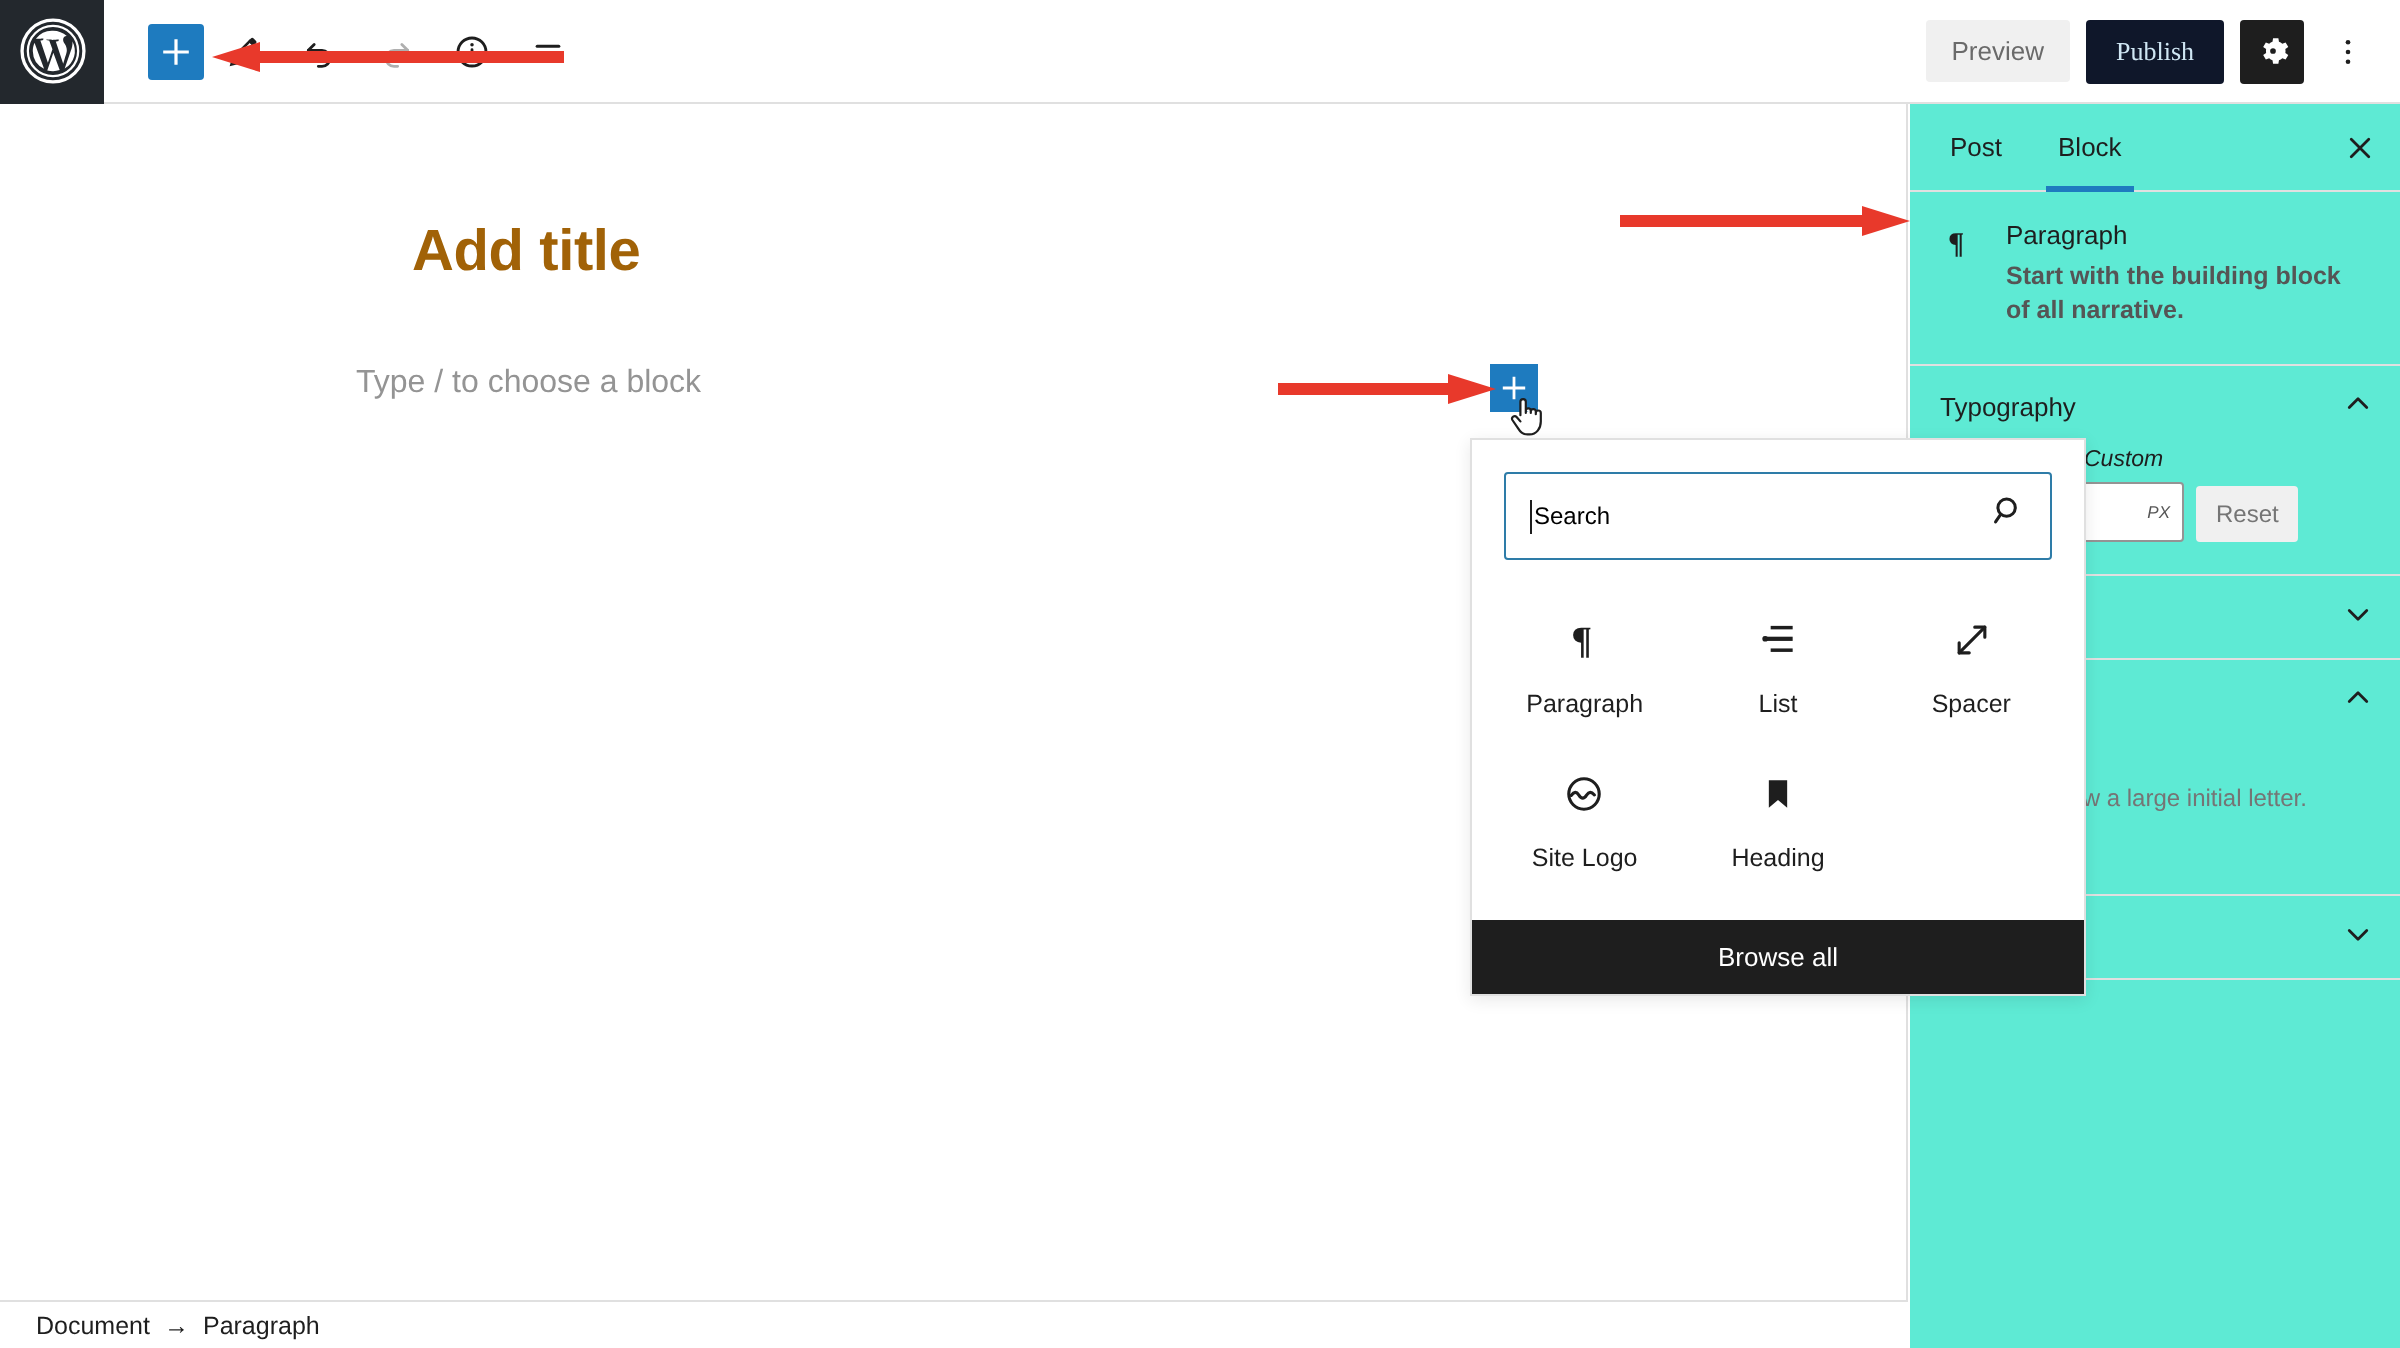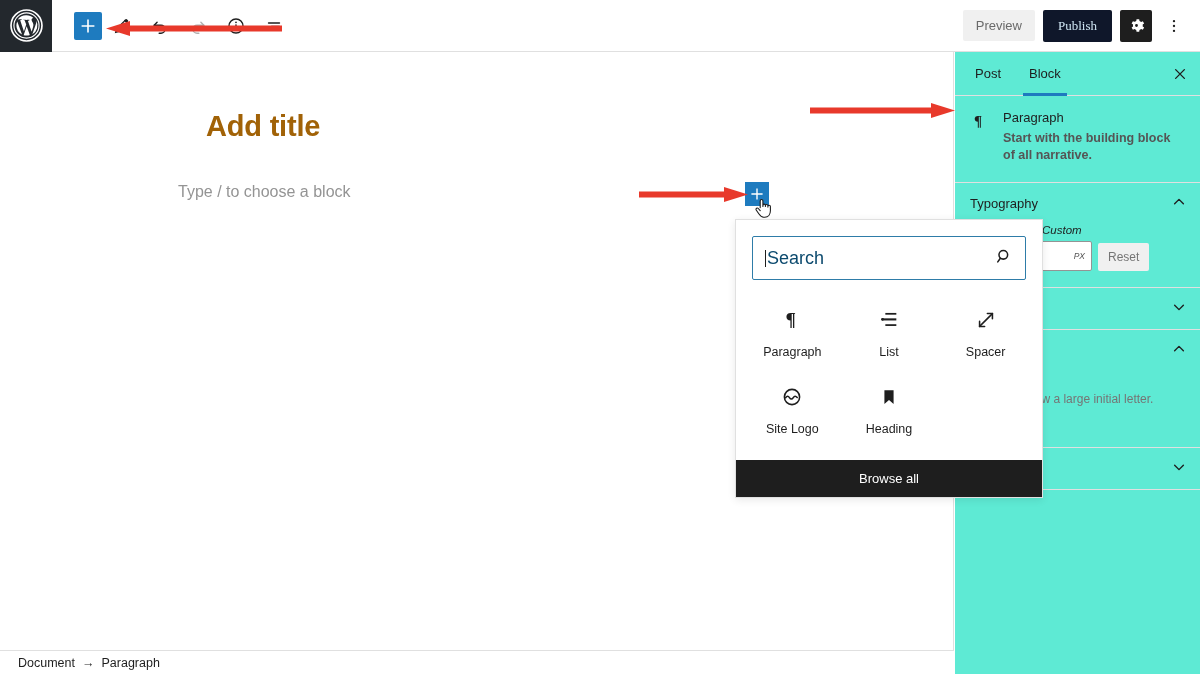--- a/index.html
+++ b/index.html
@@ -177,21 +177,21 @@
     box-shadow: 0 2px 8px rgba(0,0,0,.09); z-index: 25;
   }
   .ins-searchwrap { padding: 16px 16px 10px 16px; }
   .ins-search {
     position: relative; height: 44px; border: 1.5px solid #2e7ca8;
     border-radius: 2px; display: flex; align-items: center; padding: 0 12px;
   }
   .ins-search .caret {
     width: 1px; height: 17px; background: #1e1e1e; margin-right: 1px;
   }
-  .ins-search .ph { font-size: 18px; color: #0c4a6e; }
+  .ins-search .ph { font-size: 12px; color: #000000; }
   .ins-search .sicon { margin-left: auto; }
   .ins-search .sicon svg { width: 17px; height: 17px; fill: none; stroke: #1e1e1e; stroke-width: 1.8; }
 
   .ins-grid {
     display: grid; grid-template-columns: repeat(3, 1fr);
     row-gap: 26px; padding: 18px 8px 24px 8px;
   }
   .ins-item {
     display: flex; flex-direction: column; align-items: center; gap: 13px;
     cursor: pointer; background: none; border: none; font-family: inherit;

